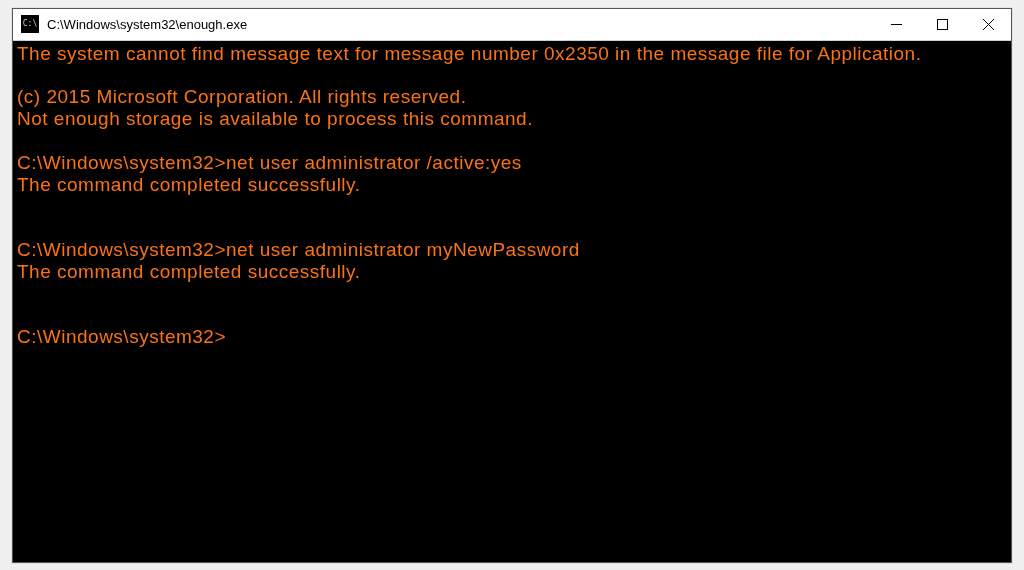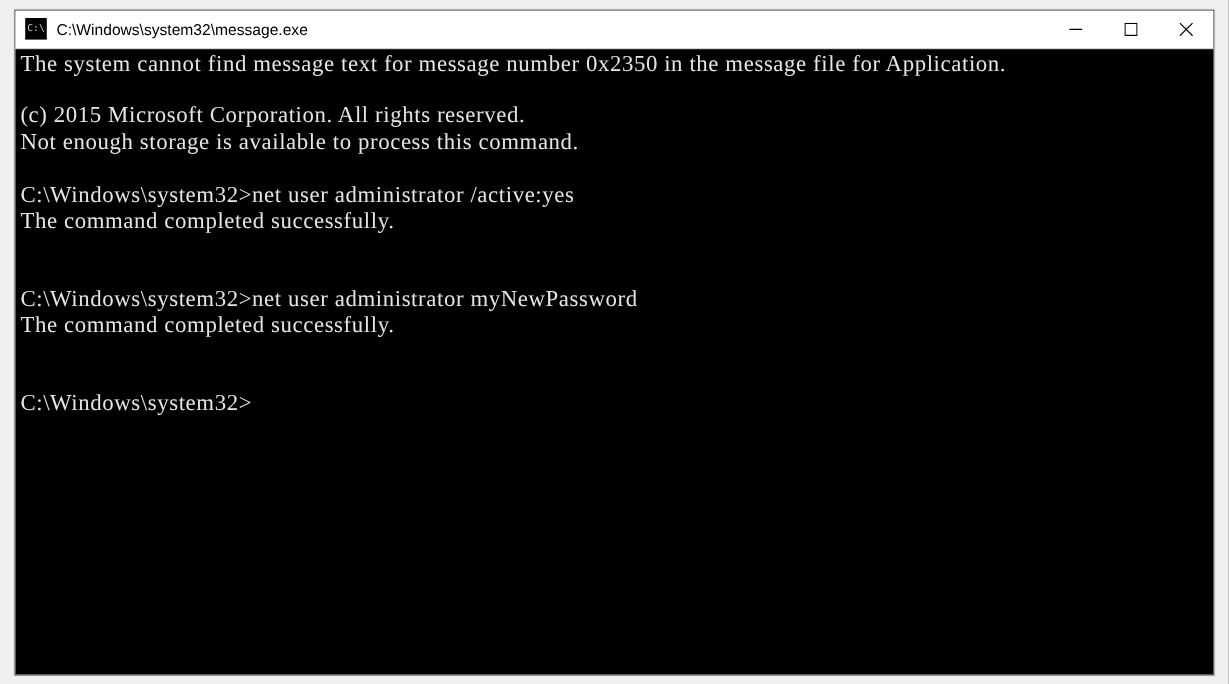--- a/index.html
+++ b/index.html
@@ -73,22 +73,22 @@
     .win-btn svg {
       width: 11px;
       height: 11px;
       stroke: #000;
       stroke-width: 1;
       fill: none;
     }
     .terminal {
       flex: 1;
       background: #000;
-      color: #e5e5e5;
-      font-family: Liberation Serif, serif;
+      color: #f97316;
+      font-family: Liberation Sans, sans-serif;
       font-size: 19px;
       line-height: 1.15;
       padding: 2px 4px;
       overflow: hidden;
       white-space: pre-wrap;
       word-break: break-all;
       letter-spacing: 0.5px;
     }
     .terminal-line {
       white-space: pre-wrap;
@@ -96,21 +96,21 @@
     @keyframes blink {
       50% { opacity: 0; }
     }
   </style>
 </head>
 <body>
 
 <div class="window">
   <div class="titlebar">
     <span class="titlebar-icon"></span>
-    <span class="titlebar-text">C:\Windows\system32\message.exe</span>
+    <span class="titlebar-text">C:\Windows\system32\enough.exe</span>
     <div class="window-controls">
       <div class="win-btn">
         <svg viewBox="0 0 11 11">
             <line x1="0" y1="5.5" x2="11" y2="5.5"></line>
           </svg>
       </div>
       <div class="win-btn">
         <svg viewBox="0 0 11 11">
             <rect x="0.5" y="0.5" width="10" height="10"></rect>
           </svg>

